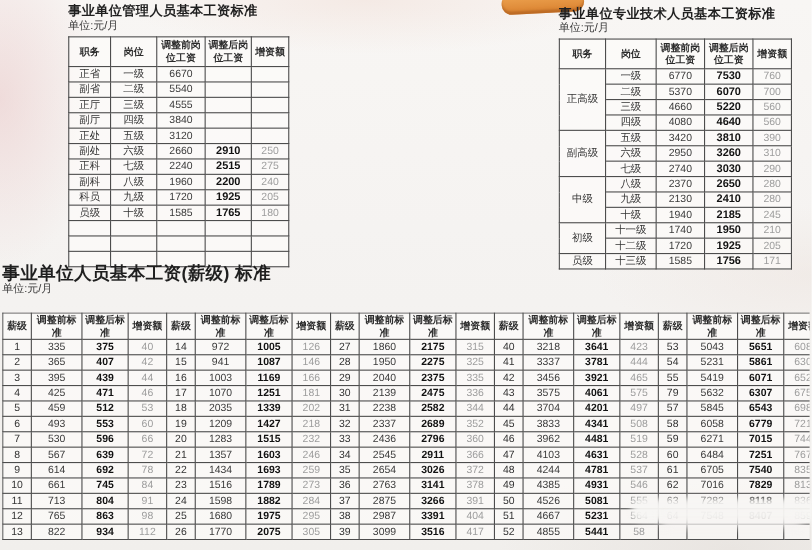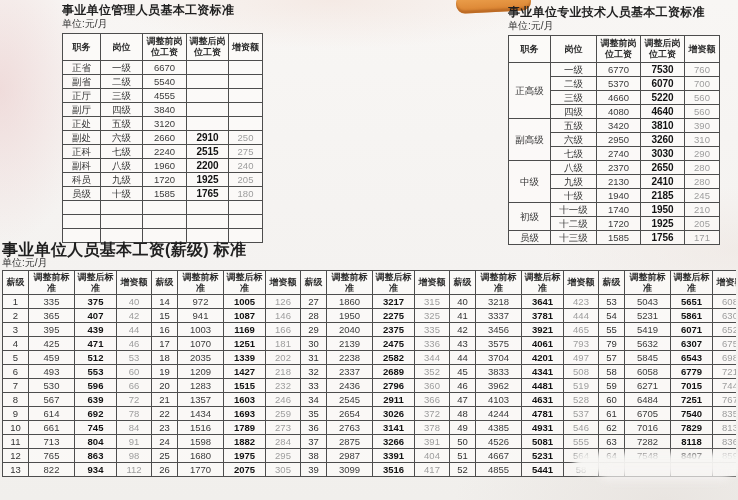--- a/index.html
+++ b/index.html
@@ -31,21 +31,21 @@
   th,td{border:1px solid #4d4d4d;text-align:center;vertical-align:middle;padding:0 1px;overflow:hidden;white-space:nowrap;}
   th{font-size:9px;font-weight:600;line-height:1.2;color:#2b2b2b;white-space:normal;}
   .top-tbl thead tr{height:27px;}
   .top-tbl tbody tr{height:14px;}
   .top-tbl{border:1.5px solid #3c3c3c;}
   td{font-size:9.5px;line-height:1;}
   .c-duty,.c-rank{color:#333;}
   .c-pre{color:#3b3b3b;}
   .c-post{color:#121212;font-weight:700;font-size:10px;}
   .c-inc{color:#9d9d9d;}
-  .clip{width:734px;overflow:hidden;margin-top:2px;}
+  .clip{width:734px;overflow:hidden;margin-top:16px;}
   .grade{width:745px;border:1.5px solid #3c3c3c;}
   .grade thead tr{height:24px;}
   .grade tbody tr{height:14px;}
   .grade td{font-size:9.5px;}
   .smudge{
     position:absolute;left:574px;top:453px;width:180px;height:21px;
     background:rgba(247,245,243,.95);border-radius:12px;filter:blur(3px);
   }
   .smudge2{
     position:absolute;left:600px;top:468px;width:130px;height:12px;
@@ -339,21 +339,21 @@
               <td class="c-rank">1</td>
               <td class="c-pre">335</td>
               <td class="c-post">375</td>
               <td class="c-inc">40</td>
               <td class="c-rank">14</td>
               <td class="c-pre">972</td>
               <td class="c-post">1005</td>
               <td class="c-inc">126</td>
               <td class="c-rank">27</td>
               <td class="c-pre">1860</td>
-              <td class="c-post">3217</td>
+              <td class="c-post">2175</td>
               <td class="c-inc">315</td>
               <td class="c-rank">40</td>
               <td class="c-pre">3218</td>
               <td class="c-post">3641</td>
               <td class="c-inc">423</td>
               <td class="c-rank">53</td>
               <td class="c-pre">5043</td>
               <td class="c-post">5651</td>
               <td class="c-inc">608</td>
             </tr>
@@ -410,21 +410,21 @@
               <td class="c-pre">1070</td>
               <td class="c-post">1251</td>
               <td class="c-inc">181</td>
               <td class="c-rank">30</td>
               <td class="c-pre">2139</td>
               <td class="c-post">2475</td>
               <td class="c-inc">336</td>
               <td class="c-rank">43</td>
               <td class="c-pre">3575</td>
               <td class="c-post">4061</td>
-              <td class="c-inc">793</td>
+              <td class="c-inc">575</td>
               <td class="c-rank">79</td>
               <td class="c-pre">5632</td>
               <td class="c-post">6307</td>
               <td class="c-inc">675</td>
             </tr>
             <tr>
               <td class="c-rank">5</td>
               <td class="c-pre">459</td>
               <td class="c-post">512</td>
               <td class="c-inc">53</td>

